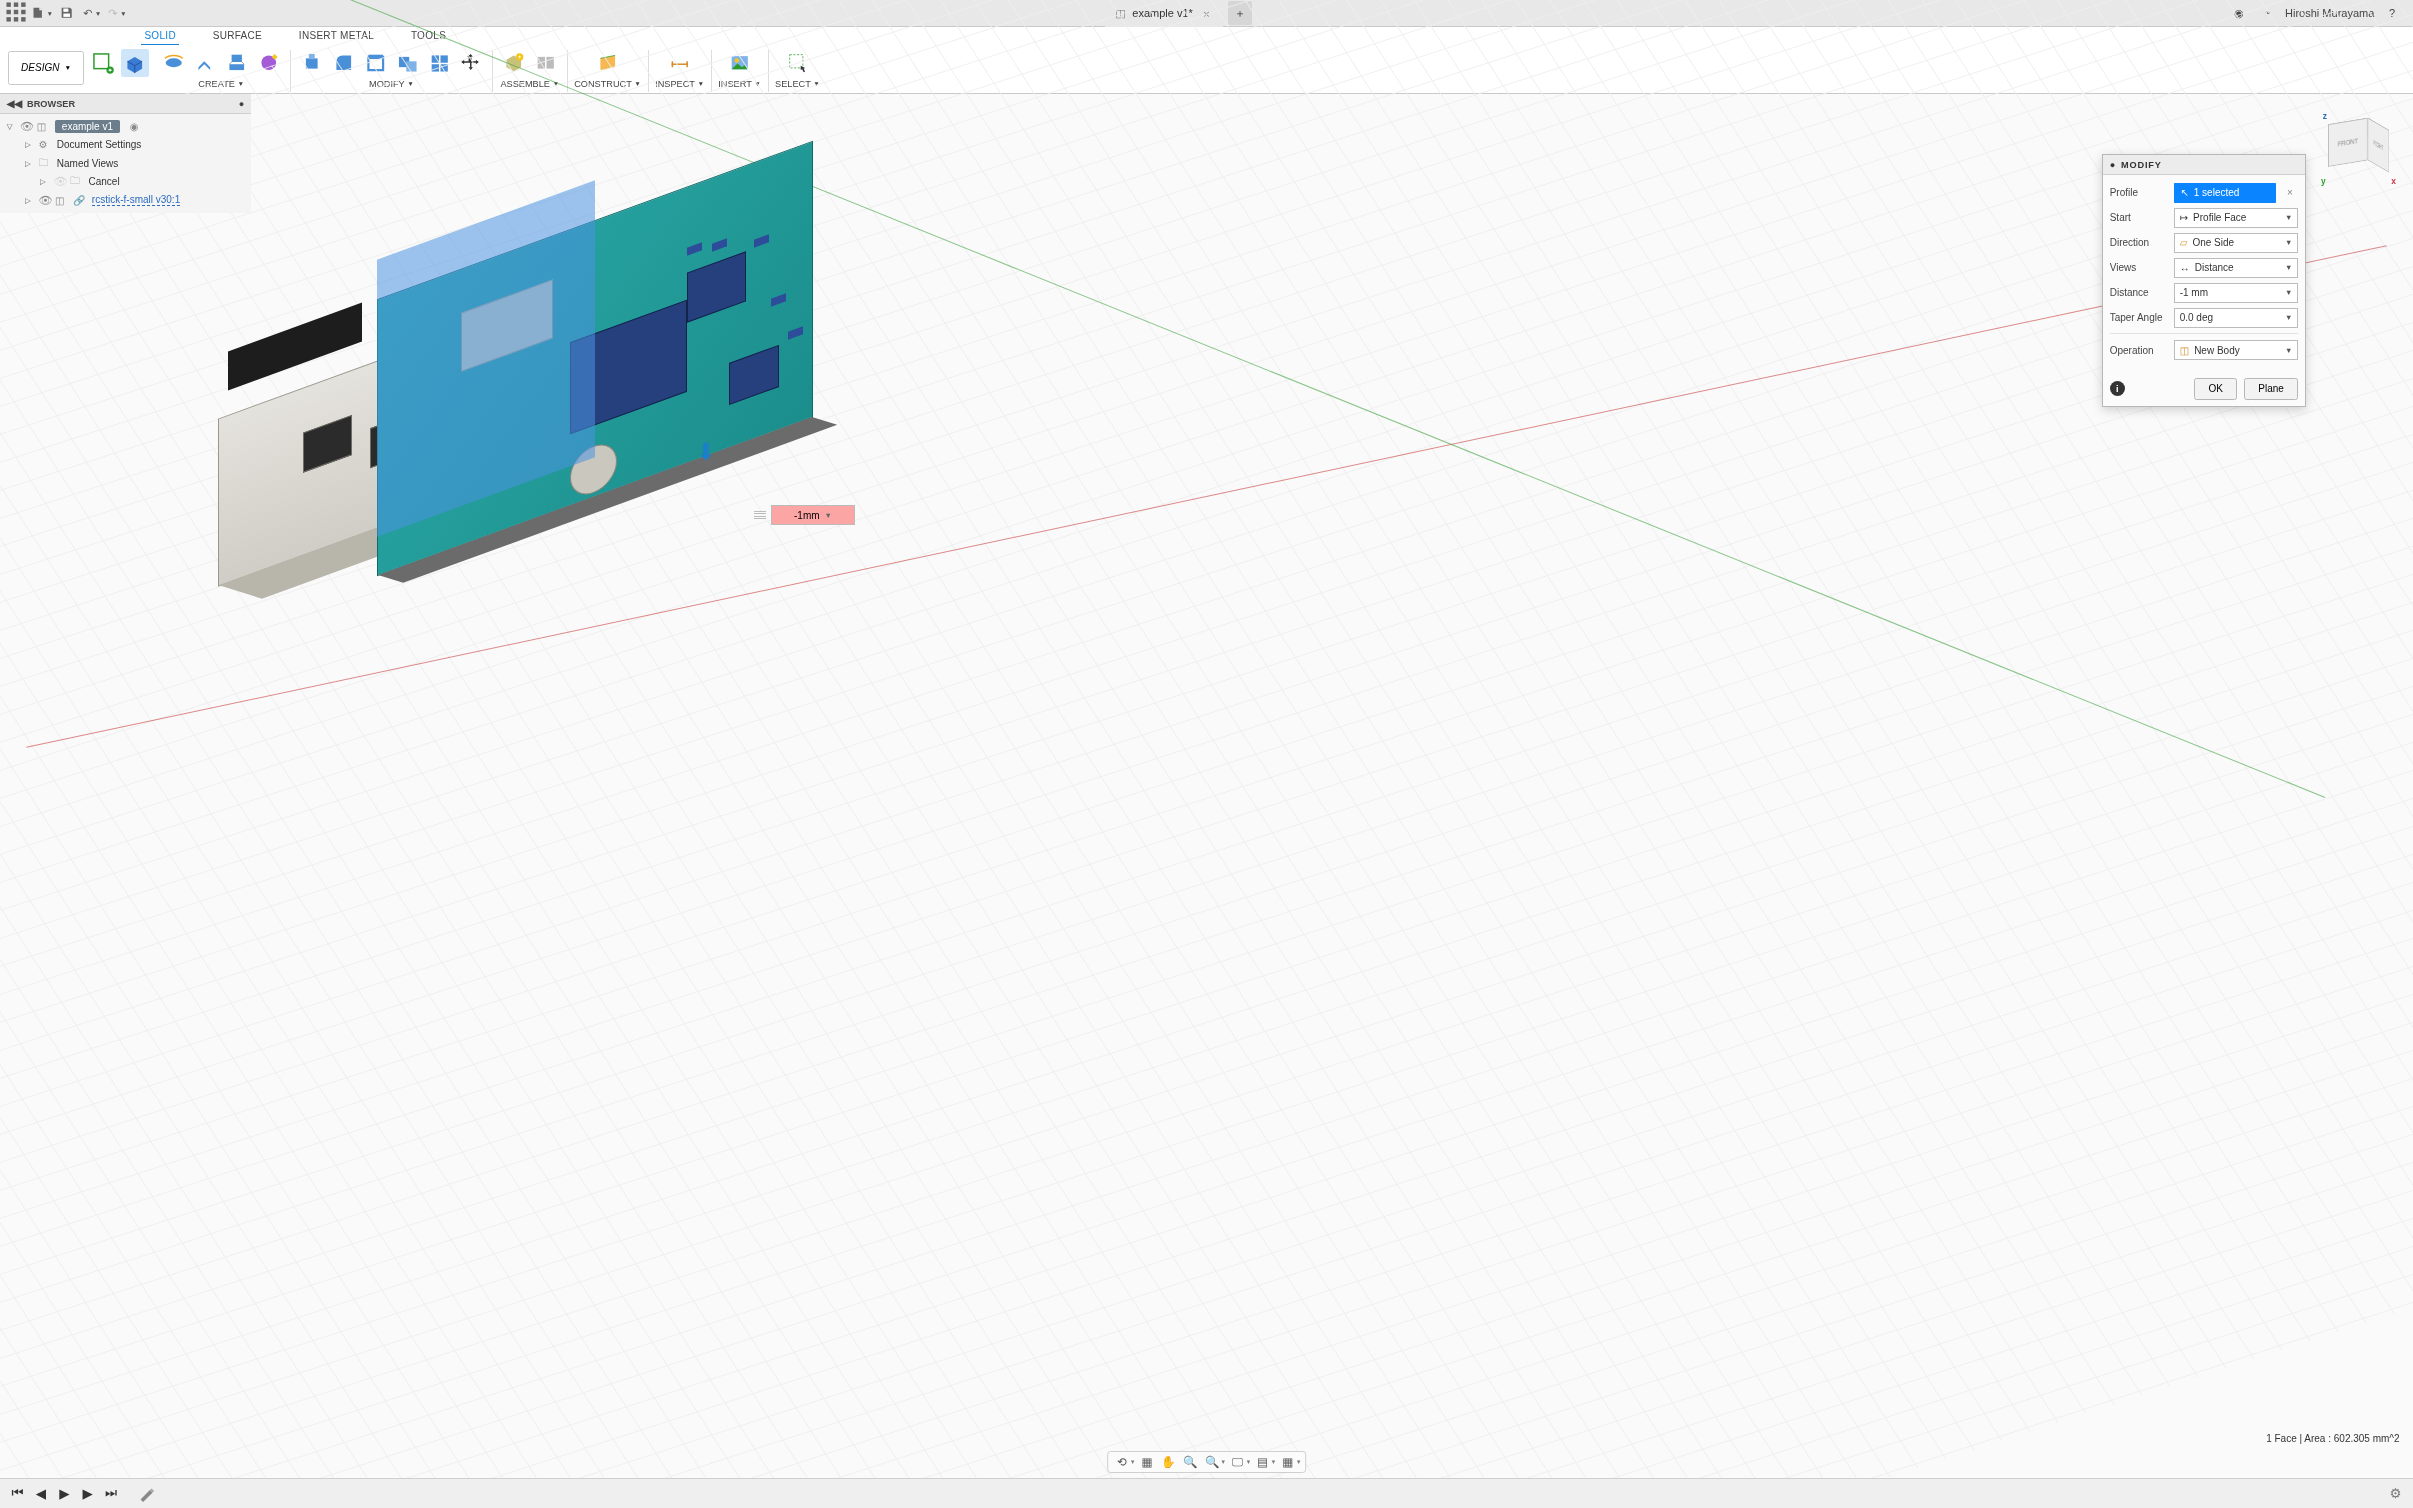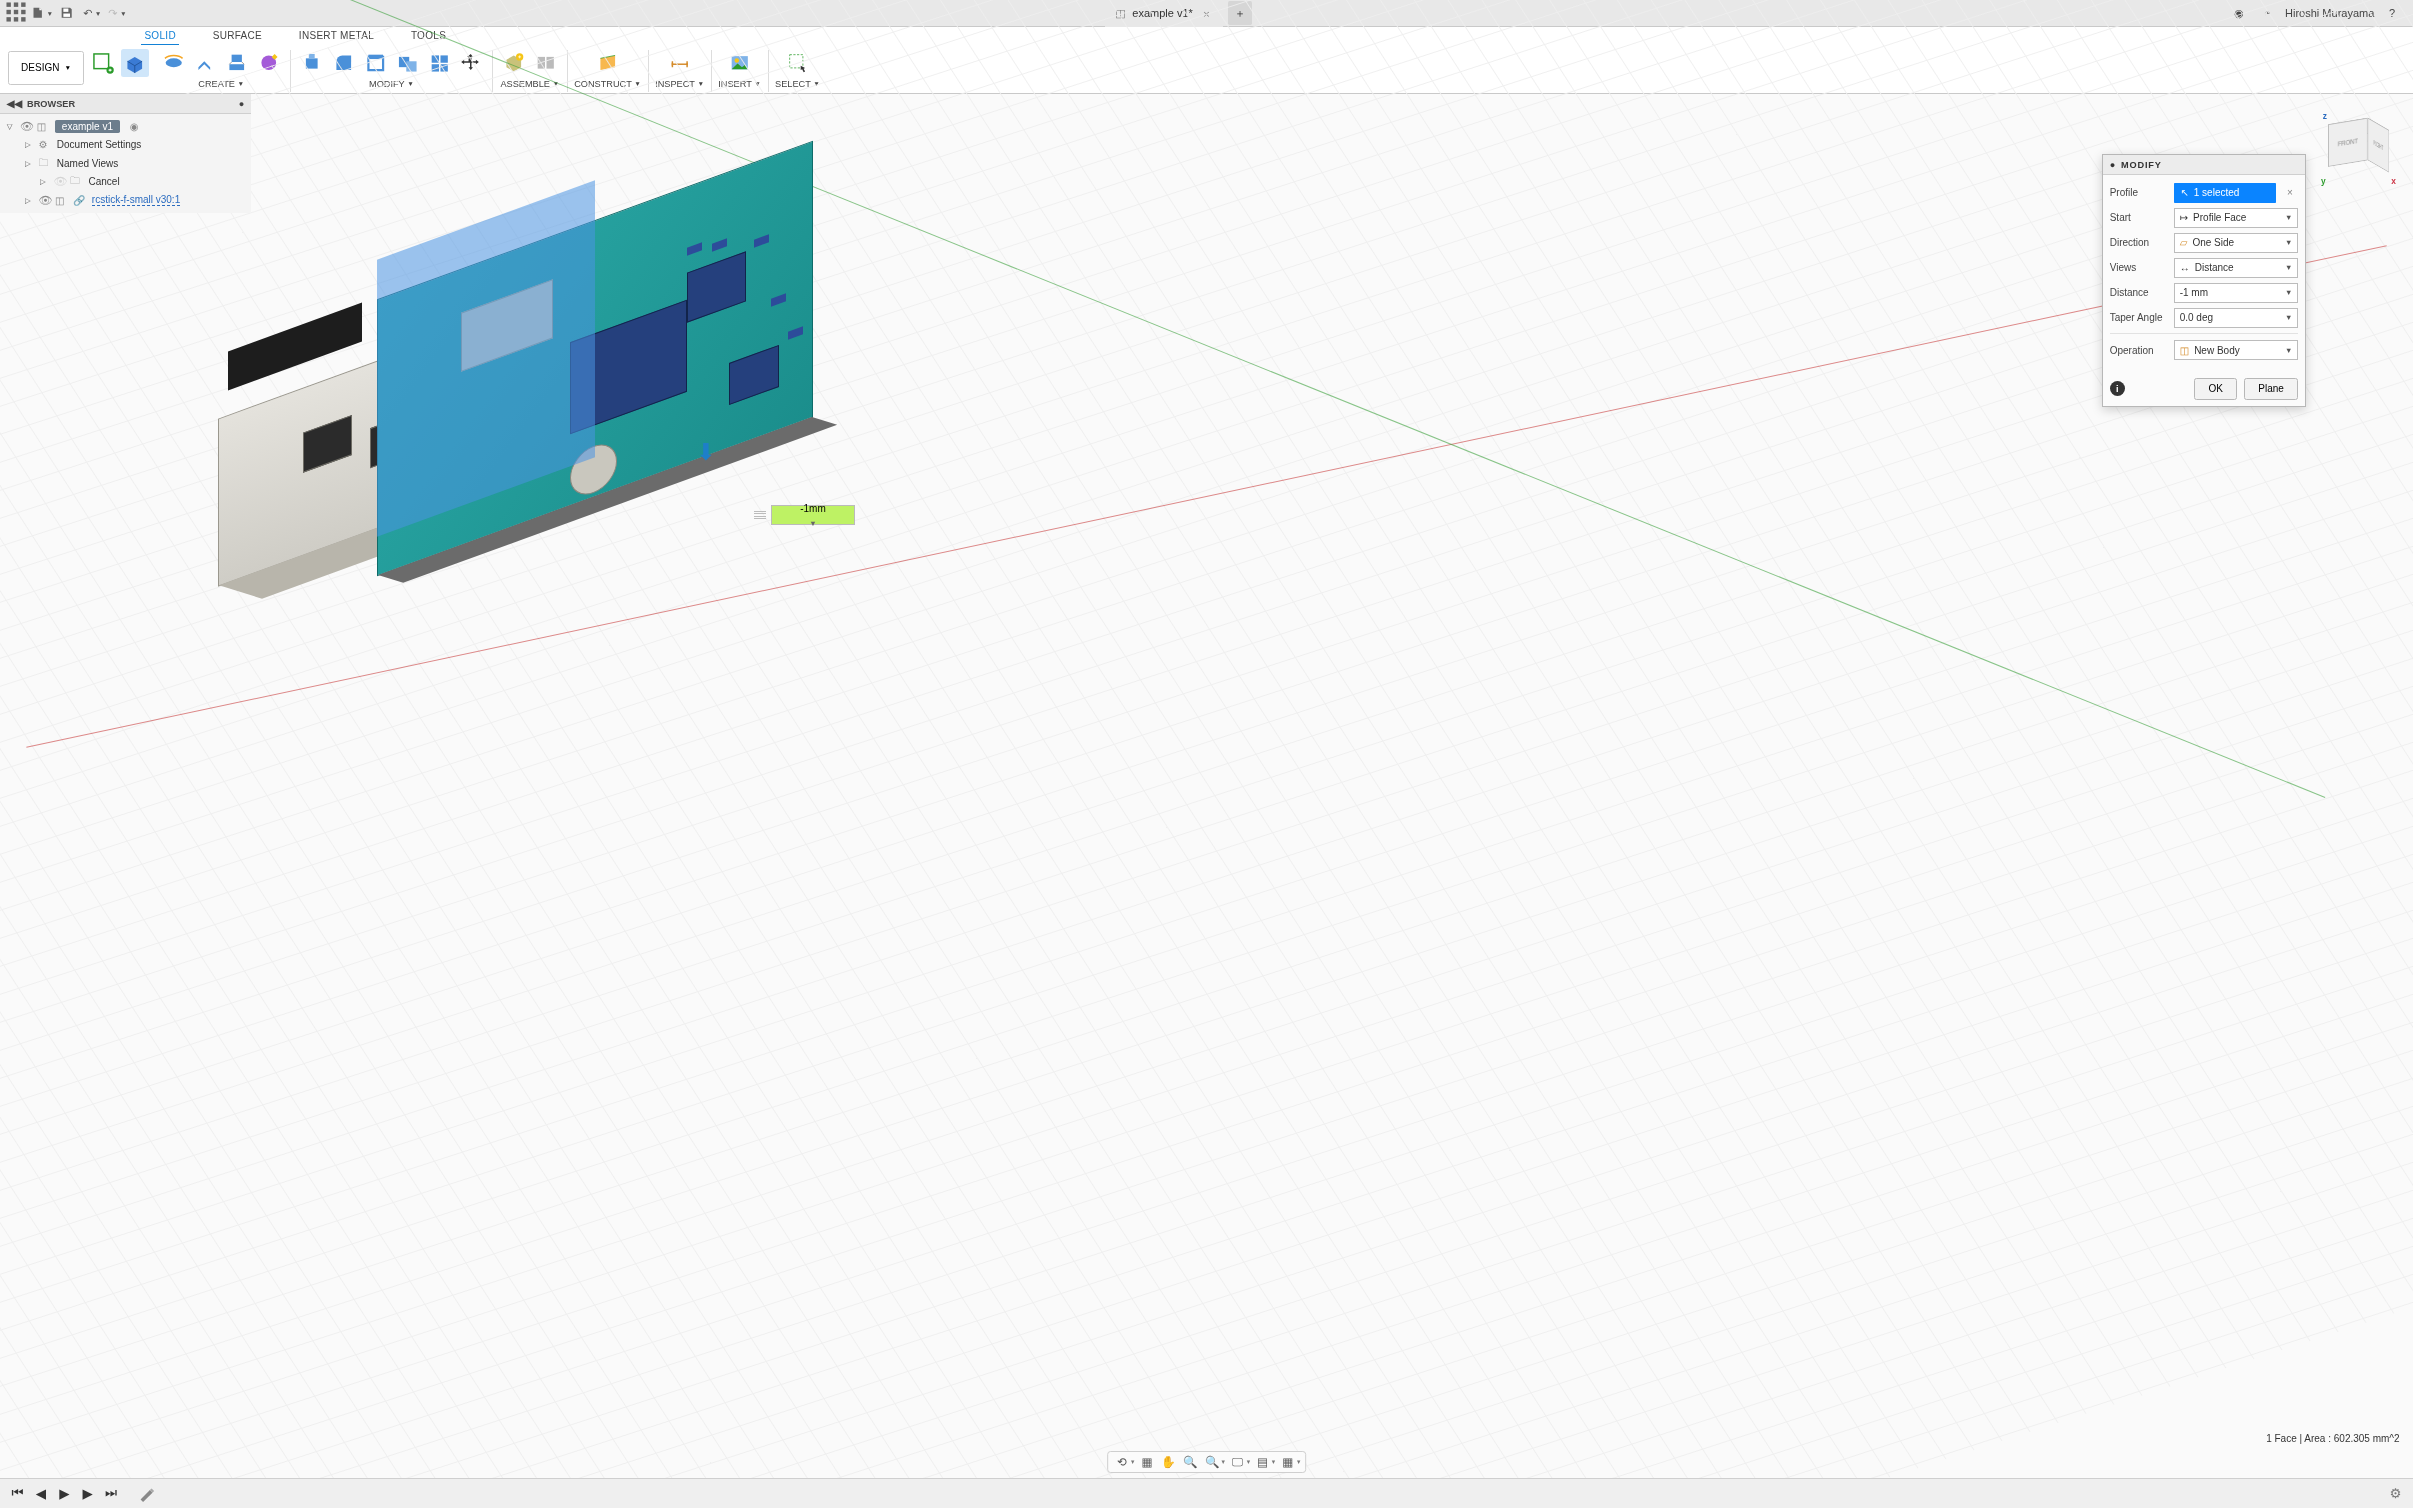--- a/index.html
+++ b/index.html
@@ -18,21 +18,21 @@
 .app-titlebar .doc-tab .close-x { color:#888; font-size:11.7px; padding:0 3.4px; cursor:pointer;}
 .app-titlebar .new-tab { width:23.5px; height:23.5px; background:#d6d6d6; display:flex; align-items:center; justify-content:center; margin-left:5px; border-radius:1.7px;}
 .app-titlebar .right-tools { display:flex; align-items:center; gap:6.7px; padding-right:10px; color:#444;}
 .app-titlebar .right-tools .rt-btn { width:22px; height:22px; display:flex; align-items:center; justify-content:center; }
 
 
 .ribbon { height: 67px; background:#fff; border-bottom:0.8px solid #c9c9c9; display:flex; position:relative; }
 .ribbon-tabs { position:absolute; top:0; left:109px; display:flex; gap:30px; height:18.4px; font-size:10px; color:#444; }
 .ribbon-tabs .rtab { padding: 2.5px 3.4px 0; cursor:pointer; letter-spacing:0.3px;}
 .ribbon-tabs .rtab.active { color:#1281d6; border-bottom:1.7px solid #1281d6;margin-left:32px; }
-.design-chip { margin:23.5px 0 0 8.4px; height:34px; padding:0 11.7px; border:0.8px solid #c9c9c9; border-radius:2.5px; display:flex; align-items:center; font-size:10px; gap:5px; background:#fff;}
+.design-chip { margin:23.5px 0 0 8.4px; height:34px; padding:0 11.7px; border:0.8px solid #c9c9c9; border-radius:2.5px; display:flex; align-items:center; font-size:10px; gap:5px; background:#fff;font-style:italic;}
 .ribbon-groups { margin-top:18.4px; display:flex; align-items:flex-start; }
 .rgroup { display:flex; flex-direction:column; align-items:center; padding:0 5px; }
 .rgroup .icons { display:flex; gap:3.4px; padding-top:3.4px;}
 .rgroup .glabel { font-size:9.2px; color:#444; margin-top:1.7px; display:flex; align-items:center; gap:2.5px;}
 .rgroup .glabel .caret { font-size:6.7px; }
 .rsep { width:0.8px; height:42px; background:#ddd; margin:5px 1.7px 0;}
 .ticon { width:28.5px; height:28.5px; border-radius:2.5px; display:flex; align-items:center; justify-content:center;}
 .ticon svg { width:23.5px; height:23.5px; }
 .ticon.sel { background:#cfe6fa; }
 
@@ -93,21 +93,21 @@
 .pcb::after{content:"";position:absolute;left:0;bottom:-17px;width:100%;height:17px;background:#6b6b6b;transform-origin:top;transform:skewX(56deg);}
 .sel-overlay { position:absolute; left:159px; top:25px; width:218px; height:277px; background:rgba(74,148,226,.55); transform:skewY(-20deg);}
 .chip { position:absolute; background:#25407d; border:0.8px solid #12244a; transform:skewY(-20deg);}
 .chip.big{ left:352px; top:126px; width:117px; height:92px;}
 .chip.m1{ left:469px; top:67px; width:59px; height:50px;}
 .chip.m2{ left:511px; top:159px; width:50px; height:42px;}
 .chip.round{ left:352px; top:251px; width:47px; height:47px; border-radius:50%; background:#c9c7be; border:0.8px solid #8a887e;}
 .connector{ position:absolute; left:243px; top:101px; width:92px; height:59px; background:#d8d3bc; border:0.8px solid #a7a185; transform:skewY(-20deg);}
 .smd { position:absolute; width:15px; height:8.4px; background:#2d4c9a; transform:skewY(-20deg);}
 .extr-arrow{position:absolute;left:478px;top:243px;color:#1d7fc9;font-size:23.5px;}
-.inline-box{position:absolute;left:553px;top:310px;width:84px;height:20px;background:#bef264;border:0.8px solid #bbb;display:flex;align-items:center;justify-content:center;font-size:10px;gap:5px;flex-direction:column;}
+.inline-box{position:absolute;left:553px;top:310px;width:84px;height:20px;background:#fca5a5;border:0.8px solid #bbb;display:flex;align-items:center;justify-content:center;font-size:10px;gap:5px;}
 .inline-box .dd{font-size:7.5px;color:#666;}
 .inline-grip{position:absolute;left:536px;top:310px;width:11.7px;height:20px;display:flex;flex-direction:column;justify-content:center;gap:1.7px;}
 .inline-grip span{height:0.8px;background:#bbb;}
 
 
 .dialog { position:absolute; right:107px; top:60px; width:204px; background:#fbfbfb; border:0.8px solid #b7b7b7; box-shadow:0 2.5px 10px rgba(0,0,0,.18); font-size:10px; color:#333;}
 .dialog .dtitle { height:20px; background:#ececec; border-bottom:0.8px solid #cfcfcf; display:flex; align-items:center; padding:0 6.7px; gap:5px; font-weight:bold; letter-spacing:0.8px; font-size:9.2px;}
 .dialog .dbody { padding:5px 6.7px 8.4px;}
 .drow { display:flex; align-items:center; height:25px; gap:5px;}
 .drow .lab { width:59px; color:#444;}

